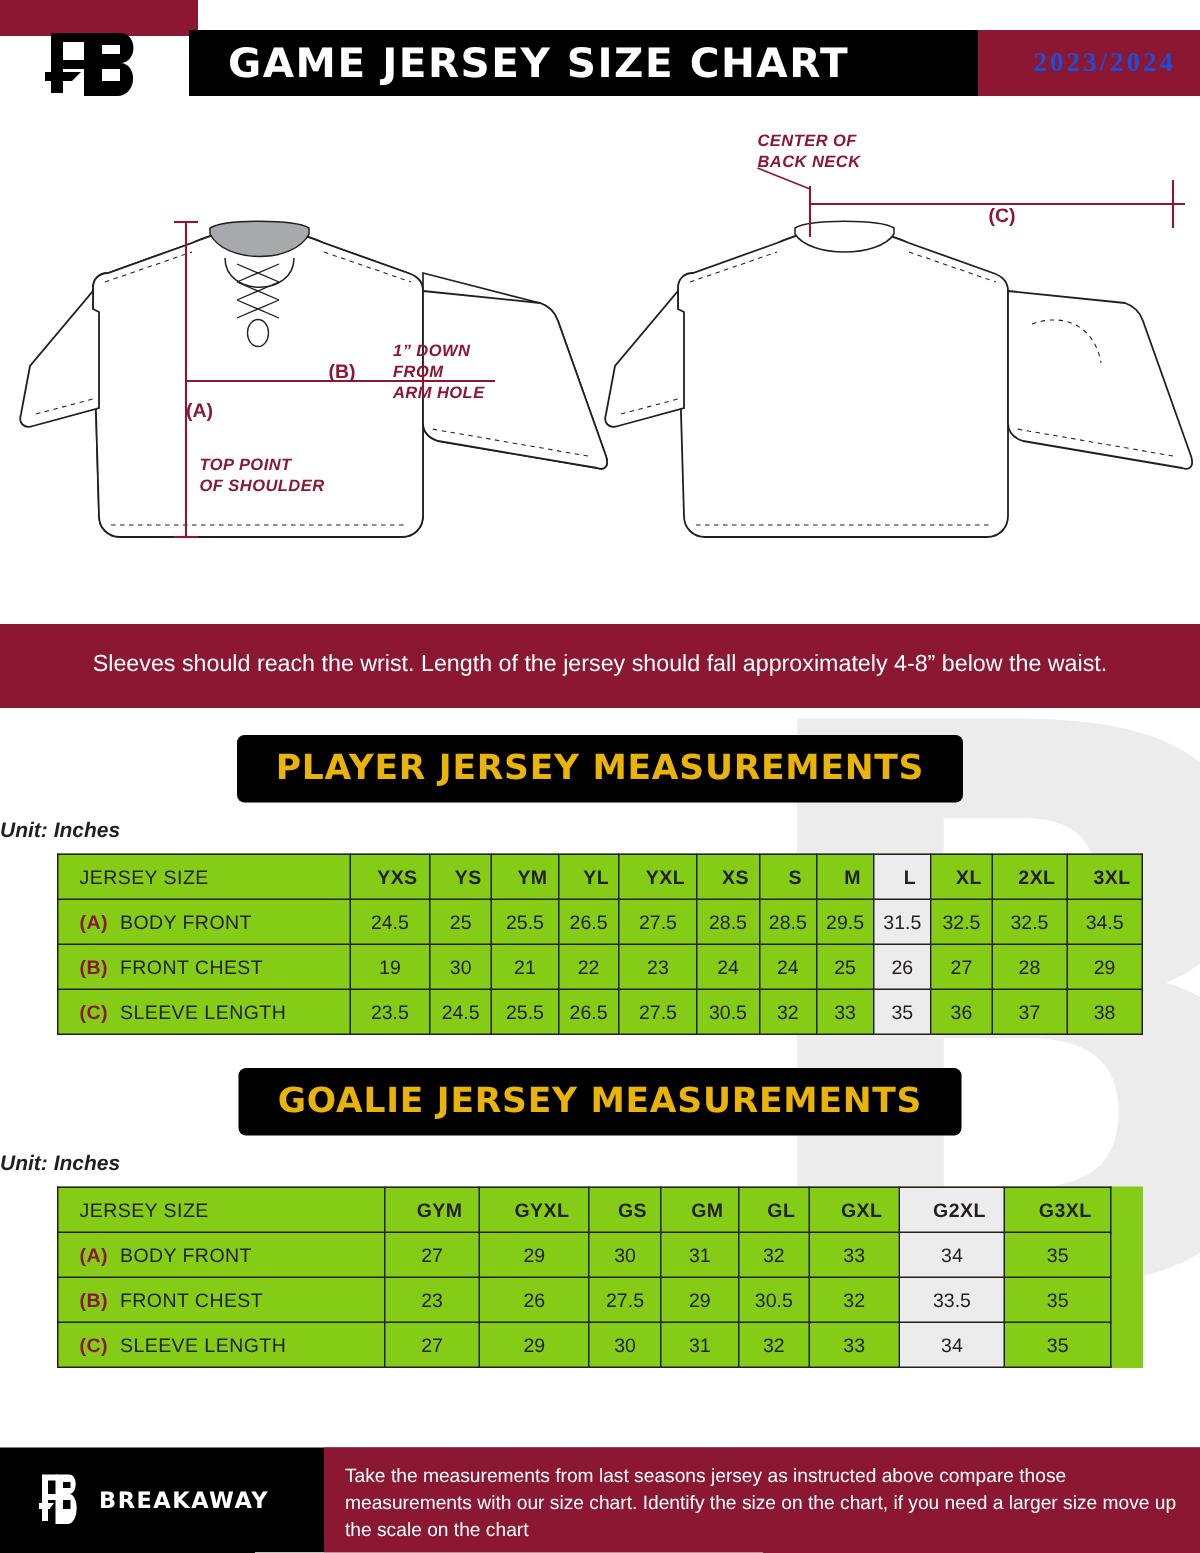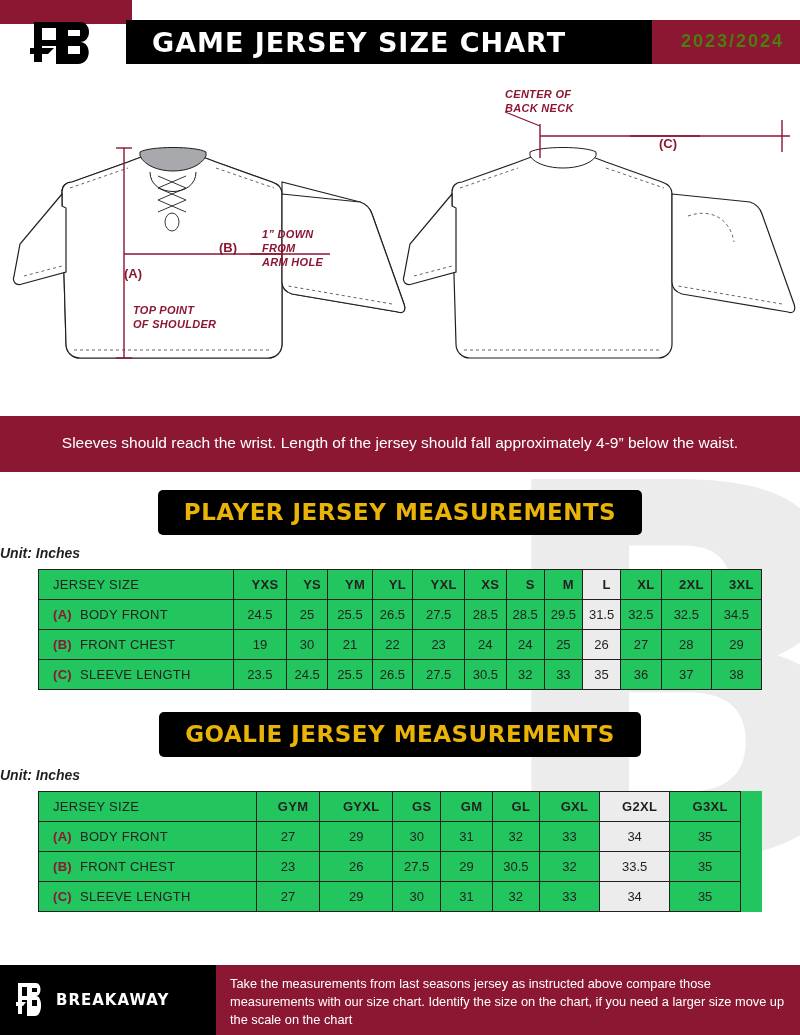--- a/index.html
+++ b/index.html
@@ -68,22 +68,22 @@
     right: 0; top: 20px;
     width: 148px; height: 44px;
     background: #8b1733;
   }
   .hdr-season {
     position: absolute;
     right: 16px; top: 31px;
     font-size: 18px;
     font-weight: bold;
     letter-spacing: 2px;
-    color: #4d7c0f;
-    font-family: Liberation Sans, sans-serif;
+    color: #1d4ed8;
+    font-family: Liberation Serif, serif;
     text-align: center;
   }
 
   
   .diagram {
     position: relative;
     height: 340px;
     background: #ffffff;
     z-index: 2;
   }
@@ -141,21 +141,21 @@
     font-style: italic;
     font-weight: bold;
     font-size: 14px;
     margin: 10px 0 8px;
     color: #231f20;
   }
 
   
   table {
     border-collapse: collapse;
-    background: #22c55e;
+    background: #84cc16;
     margin: 4px auto;
     font-size: 13px;
   }
   table.player { width: 724px; }
   table.goalie { width: 724px; }
   th, td {
     border: 1px solid #231f20;
     text-align: center;
     padding: 7px 2px;
     font-weight: normal;
@@ -181,21 +181,21 @@
     height: 70px;
     background: #000000;
     z-index: 5;
     display: flex;
   }
   .footer-brand {
     width: 216px;
     display: flex;
     align-items: center;
     gap: 10px;
-    padding-left: 16px;
+    padding-left: 26px;
   }
   .footer-brand-name {
     color: #ffffff;
     font-family: "DejaVu Sans", sans-serif;
     font-weight: bold;
     font-size: 15px;
     letter-spacing: 1px;
   }
   .footer-text {
     flex: 1;
@@ -294,21 +294,21 @@
   </svg>
 
   <div class="diag-note note-center">CENTER OF<br>BACK NECK</div>
   <div class="diag-note note-armhole">1” DOWN<br>FROM<br>ARM HOLE</div>
   <div class="diag-note note-shoulder">TOP POINT<br>OF SHOULDER</div>
   <div class="lbl-a">(A)</div>
   <div class="lbl-b">(B)</div>
   <div class="lbl-c">(C)</div>
 </div>
 
-<div class="band">Sleeves should reach the wrist. Length of the jersey should fall approximately 4-9” below the waist.</div>
+<div class="band">Sleeves should reach the wrist. Length of the jersey should fall approximately 4-8” below the waist.</div>
 
 <div class="section">
   <div class="sec-title-wrap">
     <span class="sec-title">PLAYER JERSEY MEASUREMENTS</span>
   </div>
   <div class="unit">Unit: Inches</div>
   <table class="player">
     <thead>
       <tr>
         <th class="size-hdr">JERSEY SIZE</th>

